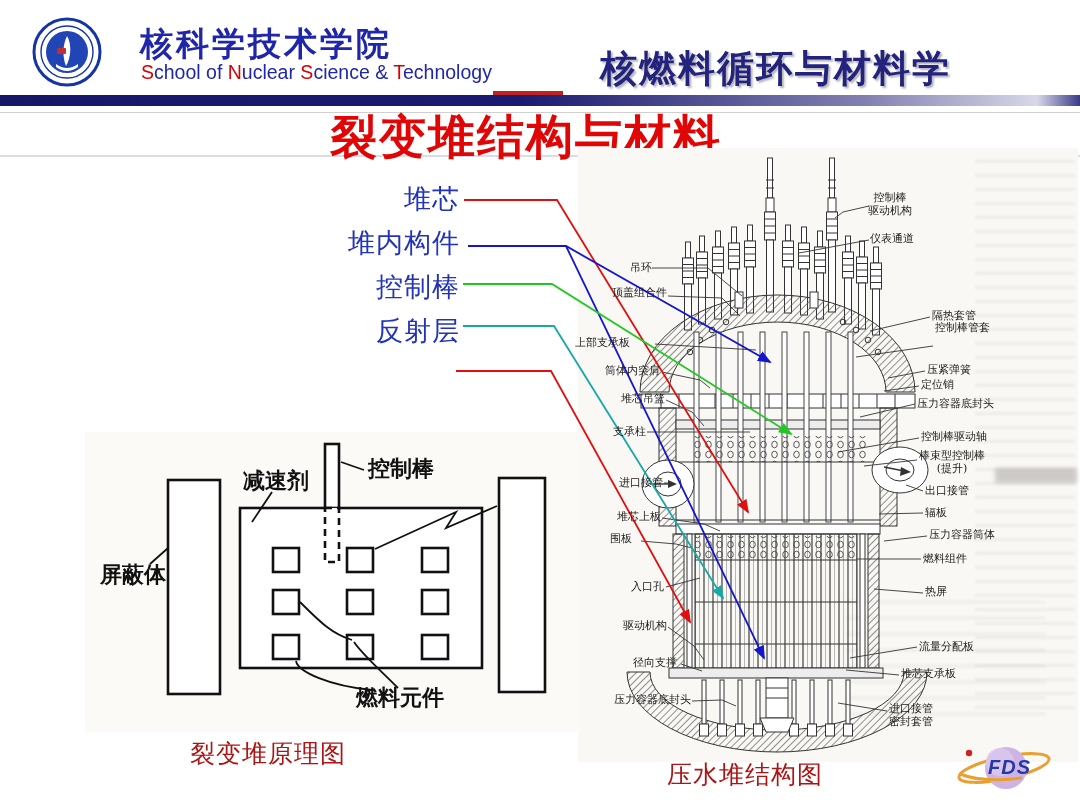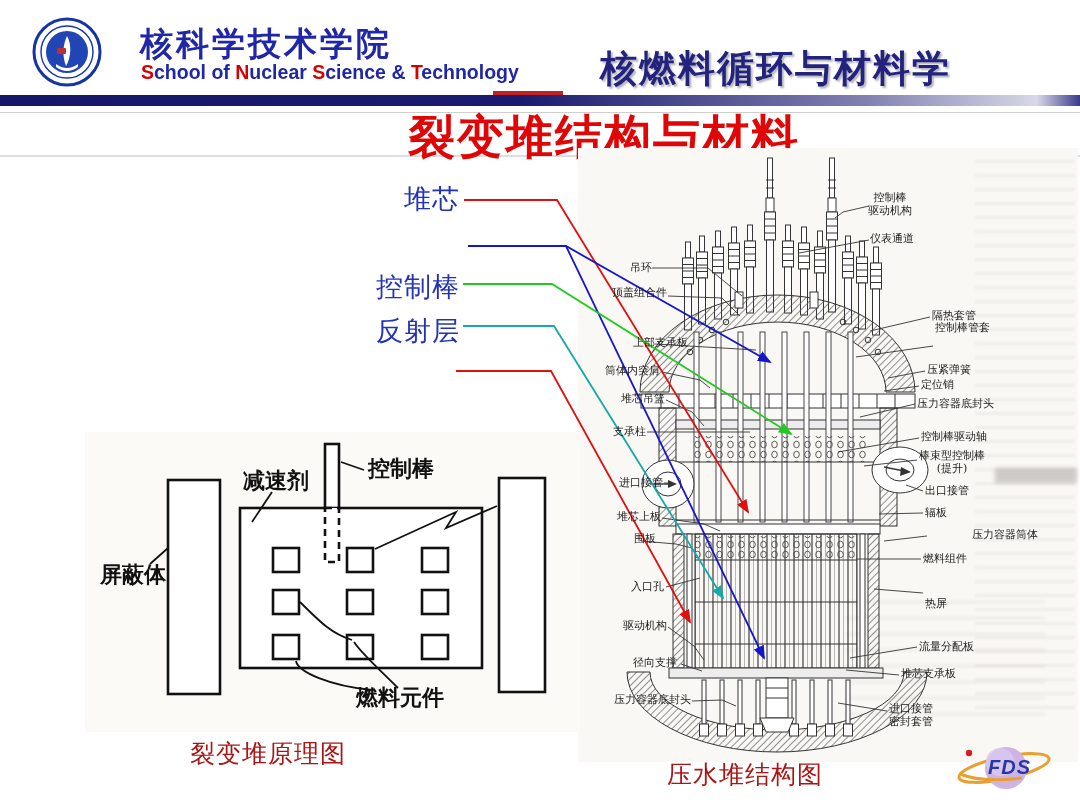--- a/index.html
+++ b/index.html
@@ -1,31 +1,31 @@
 <!DOCTYPE html>
 <html><head>
 <meta charset="utf-8">
 <style>
   html,body{margin:0;padding:0;background:#888;}
   .slide{position:relative;width:1080px;height:810px;background:#ffffff;overflow:hidden;
          font-family:"Liberation Sans",sans-serif;}
   
   .hdr-cn{position:absolute;left:140px;top:22px;font-size:33px;font-weight:bold;color:#2026a8;letter-spacing:3px;}
-  .hdr-en{position:absolute;left:141px;top:61px;font-size:19.5px;font-weight:bold;color:#2026a8;}
+  .hdr-en{position:absolute;left:141px;top:61px;font-size:19.5px;font-weight:normal;color:#2026a8;}
   .hdr-en .red{color:#d50000;}
   .course-title{position:absolute;left:600px;top:44px;width:450px;text-align:left;
       font-family:"DejaVu Serif","Liberation Serif",serif;font-size:37px;font-weight:bold;color:#23237e;
       text-shadow:2px 2px 2px rgba(40,40,60,.35);letter-spacing:2px;}
   .red-seg{position:absolute;left:493px;top:91px;width:70px;height:4px;background:#c52020;}
   .navy-bar{position:absolute;left:0;top:95px;width:1080px;height:11px;
       background:linear-gradient(to right,#17176a 0%,#1a1a70 48%,#8080b0 80%,#d8d8e8 96%,#3a3a8a 100%);}
   .line1{position:absolute;left:0;top:112px;width:1080px;height:1px;background:#cfcfcf;}
   .line2{position:absolute;left:0;top:155px;width:1080px;height:2px;background:#dcdce2;}
   
-  .main-title{position:absolute;left:330px;top:106px;width:470px;text-align:right;
+  .main-title{position:absolute;left:330px;top:106px;width:470px;text-align:left;
       font-family:"DejaVu Serif","Liberation Serif",serif;font-size:47px;font-weight:bold;color:#e00606;letter-spacing:2px;}
   
   .ann{position:absolute;right:620px;font-family:Liberation Mono, monospace;
        font-size:27px;color:#2233b8;white-space:nowrap;letter-spacing:1px;}
   
   .dlabel{position:absolute;font-family:"DejaVu Serif","Liberation Serif",serif;font-size:11px;
       line-height:12.5px;color:#1c1c1c;white-space:pre-line;}
   .dl-left{text-align:right;}
   .dl-center{text-align:center;}
   .plabel{position:absolute;font-family:"DejaVu Serif","Liberation Serif",serif;font-size:22px;
@@ -69,20 +69,21 @@
 
   <div class="main-title">裂变堆结构与材料</div>
 
   <div class="scanR"></div>
   <div class="scanL"></div>
   <div class="bleed-col"></div>
   <div class="bleed-bold"></div>
   <div class="bleed-bold2"></div>
 
   <div class="ann" style="top:181px">堆芯</div>
+  <div class="ann" style="top:225px">堆内构件</div>
   <div class="ann" style="top:269px">控制棒</div>
   <div class="ann" style="top:313px">反射层</div>
 
   <svg width="1080" height="810" viewBox="0 0 1080 810">
     <defs>
       <pattern id="hatch" width="5" height="5" patternUnits="userSpaceOnUse" patternTransform="rotate(45)">
         <line x1="0" y1="0" x2="0" y2="5" stroke="#555" stroke-width="1.3"></line>
       </pattern>
       <pattern id="vlines" width="9" height="9" patternUnits="userSpaceOnUse">
         <line x1="2" y1="0" x2="2" y2="9" stroke="#3c3c3c" stroke-width="1.2"></line>
@@ -242,48 +243,48 @@
       <polyline points="468,246 566,246 770,362" marker-end="url(#mB)" stroke="#1515cc"></polyline>
       <polyline points="566,246 764,658" marker-end="url(#mB)" stroke="#1515cc"></polyline>
       <polyline points="463,284 552,284 791,434" marker-end="url(#mG)" stroke="#22c822"></polyline>
       <polyline points="463,326 554,326 723,598" marker-end="url(#mT)" stroke="#18a8a8"></polyline>
       <polyline points="456,371 551,371 690,622" marker-end="url(#mR)" stroke="#e01010"></polyline>
     </g>
   </svg>
 
   <div class="dlabel dl-left" style="left:608px;top:262px;width:44px">吊环</div>
   <div class="dlabel dl-left" style="left:608px;top:287px;width:59px">顶盖组合件</div>
-  <div class="dlabel dl-left" style="left:632px;top:337px;width:56px">上部支承板</div>
+  <div class="dlabel dl-left" style="left:574px;top:337px;width:56px">上部支承板</div>
   <div class="dlabel dl-left" style="left:604px;top:365px;width:56px">筒体内突肩</div>
   <div class="dlabel dl-left" style="left:618px;top:393px;width:47px">堆芯吊篮</div>
   <div class="dlabel dl-left" style="left:611px;top:426px;width:35px">支承柱</div>
   <div class="dlabel dl-left" style="left:617px;top:477px;width:46px">进口接管</div>
   <div class="dlabel dl-left" style="left:615px;top:511px;width:46px">堆芯上板</div>
-  <div class="dlabel dl-left" style="left:632px;top:533px;width:24px">围板</div>
+  <div class="dlabel dl-left" style="left:608px;top:533px;width:24px">围板</div>
   <div class="dlabel dl-left" style="left:629px;top:581px;width:35px">入口孔</div>
   <div class="dlabel dl-left" style="left:621px;top:620px;width:46px">驱动机构</div>
   <div class="dlabel dl-left" style="left:631px;top:657px;width:46px">径向支撑</div>
   <div class="dlabel dl-left" style="left:607px;top:694px;width:84px">压力容器底封头</div>
 
   <div class="dlabel dl-center" style="left:868px;top:192px">控制棒
 驱动机构</div>
   <div class="dlabel" style="left:870px;top:233px">仪表通道</div>
   <div class="dlabel" style="left:932px;top:310px">隔热套管</div>
   <div class="dlabel" style="left:935px;top:322px">控制棒管套</div>
   <div class="dlabel" style="left:927px;top:364px">压紧弹簧</div>
   <div class="dlabel" style="left:921px;top:379px">定位销</div>
   <div class="dlabel" style="left:917px;top:398px">压力容器底封头</div>
   <div class="dlabel" style="left:921px;top:431px">控制棒驱动轴</div>
   <div class="dlabel dl-center" style="left:919px;top:450px">棒束型控制棒
 (提升)</div>
   <div class="dlabel" style="left:925px;top:485px">出口接管</div>
   <div class="dlabel" style="left:925px;top:507px">辐板</div>
-  <div class="dlabel" style="left:972px;top:529px">压力容器筒体</div>
+  <div class="dlabel" style="left:929px;top:529px">压力容器筒体</div>
   <div class="dlabel" style="left:923px;top:553px">燃料组件</div>
-  <div class="dlabel" style="left:925px;top:598px">热屏</div>
+  <div class="dlabel" style="left:925px;top:586px">热屏</div>
   <div class="dlabel" style="left:919px;top:641px">流量分配板</div>
   <div class="dlabel" style="left:901px;top:668px">堆芯支承板</div>
   <div class="dlabel dl-center" style="left:889px;top:703px">进口接管
 密封套管</div>
 
   <div class="plabel" style="left:243px;top:466px">减速剂</div>
   <div class="plabel" style="left:368px;top:454px">控制棒</div>
   <div class="plabel" style="left:100px;top:560px">屏蔽体</div>
   <div class="plabel" style="left:356px;top:683px">燃料元件</div>
 

